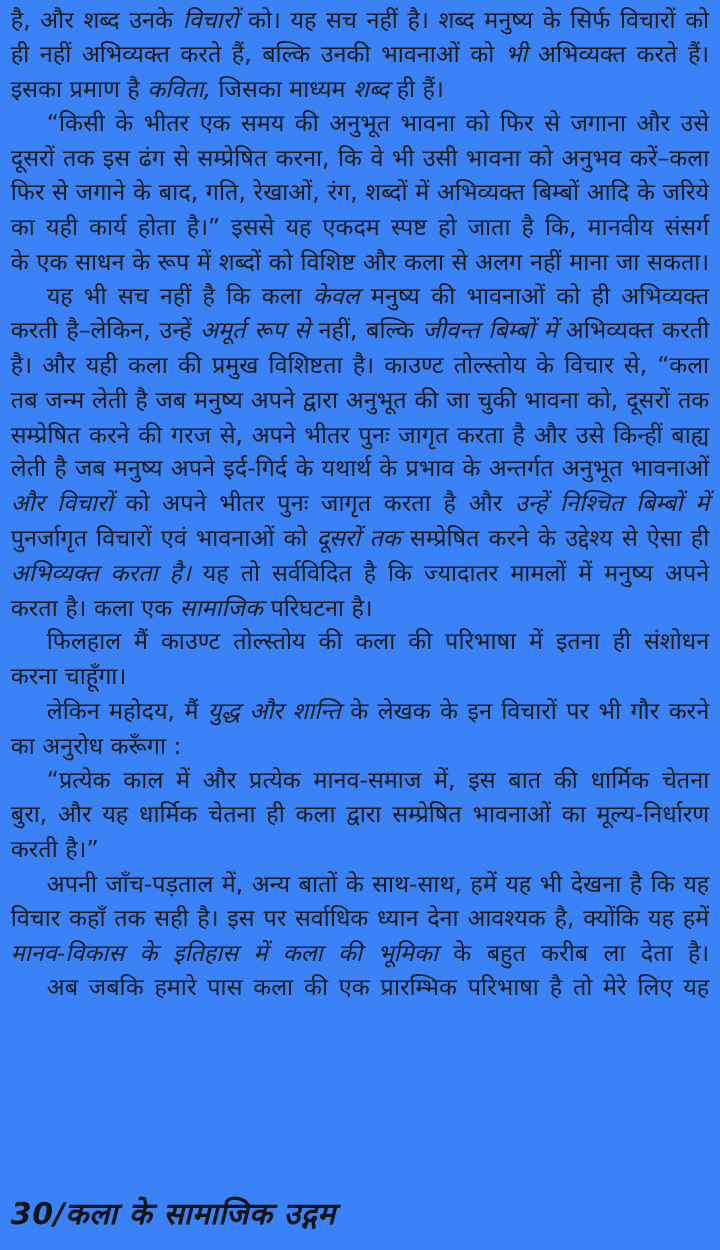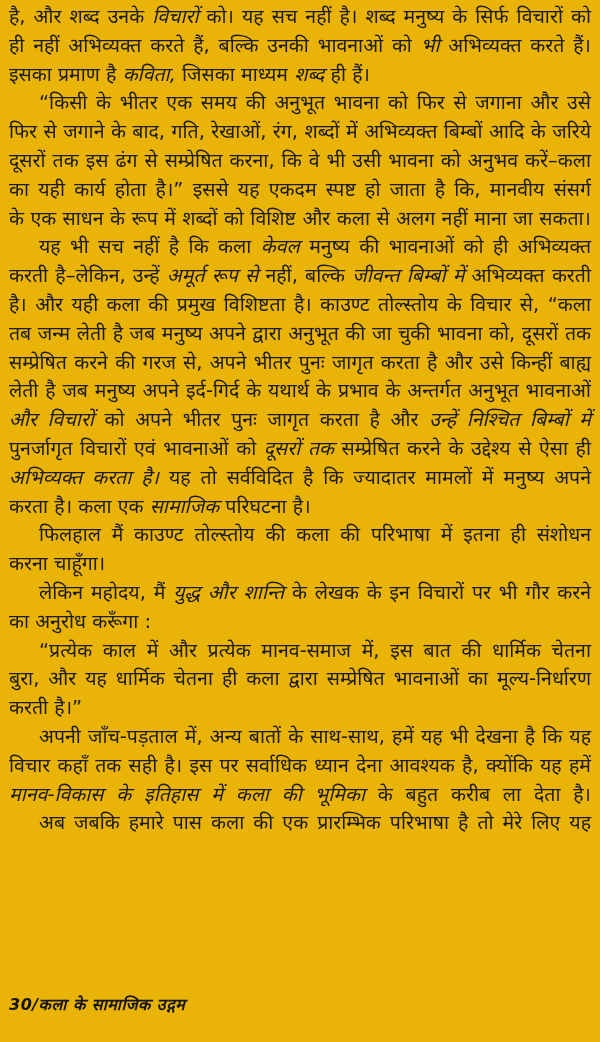--- a/index.html
+++ b/index.html
@@ -4,21 +4,21 @@
 <style>
   html, body {
     margin: 0;
     padding: 0;
     background: #f6f6f4;
   }
   .page {
     position: relative;
     width: 600px;
     height: 1042px;
-    background: #eab308;
+    background: #3b82f6;
     overflow: hidden;
     font-family: "DejaVu Sans", sans-serif;
     color: #1b1b1b;
   }
   .text-block {
     position: absolute;
     top: 3px;
     left: 9px;
     right: 9px;
   }
@@ -37,38 +37,38 @@
   }
   .line.indent {
     text-indent: 30px;
   }
   .seg { font-style: normal; }
   .seg.it { font-style: italic; }
   .page-footer {
     position: absolute;
     left: 9px;
     top: 993px;
-    font-size: 16px;
+    font-size: 25px;
     font-weight: bold;
     font-style: italic;
     color: #141414;
     letter-spacing: 0.5px;
   }
 </style>
 </head>
 <body>
 
 <div class="page">
   <div class="text-block">
       <div class="line j"><span class="seg">है, और शब्द उनके </span><span class="seg it">विचारों</span><span class="seg"> को। यह सच नहीं है। शब्द मनुष्य के सिर्फ विचारों को</span></div>
       <div class="line j"><span class="seg">ही नहीं अभिव्यक्त करते हैं, बल्कि उनकी भावनाओं को </span><span class="seg it">भी</span><span class="seg"> अभिव्यक्त करते हैं।</span></div>
       <div class="line"><span class="seg">इसका प्रमाण है </span><span class="seg it">कविता,</span><span class="seg"> जिसका माध्यम </span><span class="seg it">शब्द</span><span class="seg"> ही हैं।</span></div>
       <div class="line j indent"><span class="seg">“किसी के भीतर एक समय की अनुभूत भावना को फिर से जगाना और उसे</span></div>
+      <div class="line j"><span class="seg">दूसरों तक इस ढंग से सम्प्रेषित करना, कि वे भी उसी भावना को अनुभव करें–कला</span></div>
       <div class="line j"><span class="seg">फिर से जगाने के बाद, गति, रेखाओं, रंग, शब्दों में अभिव्यक्त बिम्बों आदि के जरिये</span></div>
-      <div class="line j"><span class="seg">दूसरों तक इस ढंग से सम्प्रेषित करना, कि वे भी उसी भावना को अनुभव करें–कला</span></div>
       <div class="line j"><span class="seg">का यही कार्य होता है।” इससे यह एकदम स्पष्ट हो जाता है कि, मानवीय संसर्ग</span></div>
       <div class="line j"><span class="seg">के एक साधन के रूप में शब्दों को विशिष्ट और कला से अलग नहीं माना जा सकता।</span></div>
       <div class="line j indent"><span class="seg">यह भी सच नहीं है कि कला </span><span class="seg it">केवल</span><span class="seg"> मनुष्य की भावनाओं को ही अभिव्यक्त</span></div>
       <div class="line j"><span class="seg">करती है–लेकिन, उन्हें </span><span class="seg it">अमूर्त रूप से</span><span class="seg"> नहीं, बल्कि </span><span class="seg it">जीवन्त बिम्बों में</span><span class="seg"> अभिव्यक्त करती</span></div>
       <div class="line j"><span class="seg">है। और यही कला की प्रमुख विशिष्टता है। काउण्ट तोल्स्तोय के विचार से, “कला</span></div>
       <div class="line j"><span class="seg">तब जन्म लेती है जब मनुष्य अपने द्वारा अनुभूत की जा चुकी भावना को, दूसरों तक</span></div>
       <div class="line j"><span class="seg">सम्प्रेषित करने की गरज से, अपने भीतर पुनः जागृत करता है और उसे किन्हीं बाह्य</span></div>
       <div class="line j"><span class="seg">लेती है जब मनुष्य अपने इर्द-गिर्द के यथार्थ के प्रभाव के अन्तर्गत अनुभूत भावनाओं</span></div>
       <div class="line j"><span class="seg it">और विचारों</span><span class="seg"> को अपने भीतर पुनः जागृत करता है और </span><span class="seg it">उन्हें निश्चित बिम्बों में</span></div>
       <div class="line j"><span class="seg">पुनर्जागृत विचारों एवं भावनाओं को </span><span class="seg it">दूसरों तक</span><span class="seg"> सम्प्रेषित करने के उद्देश्य से ऐसा ही</span></div>

